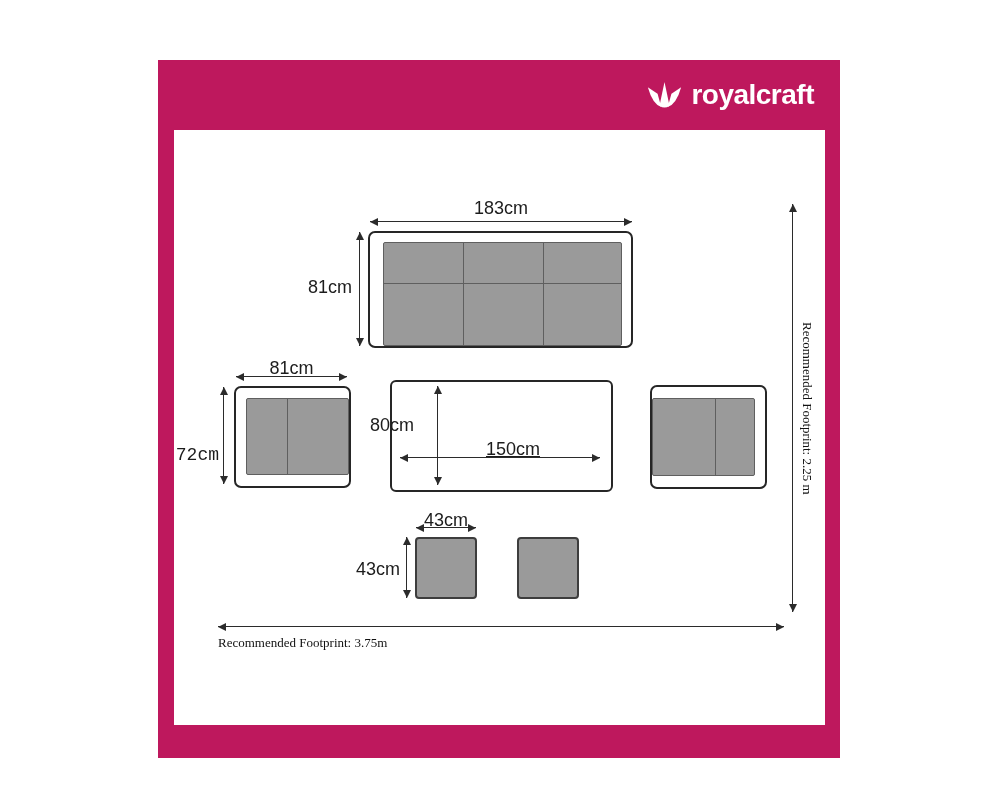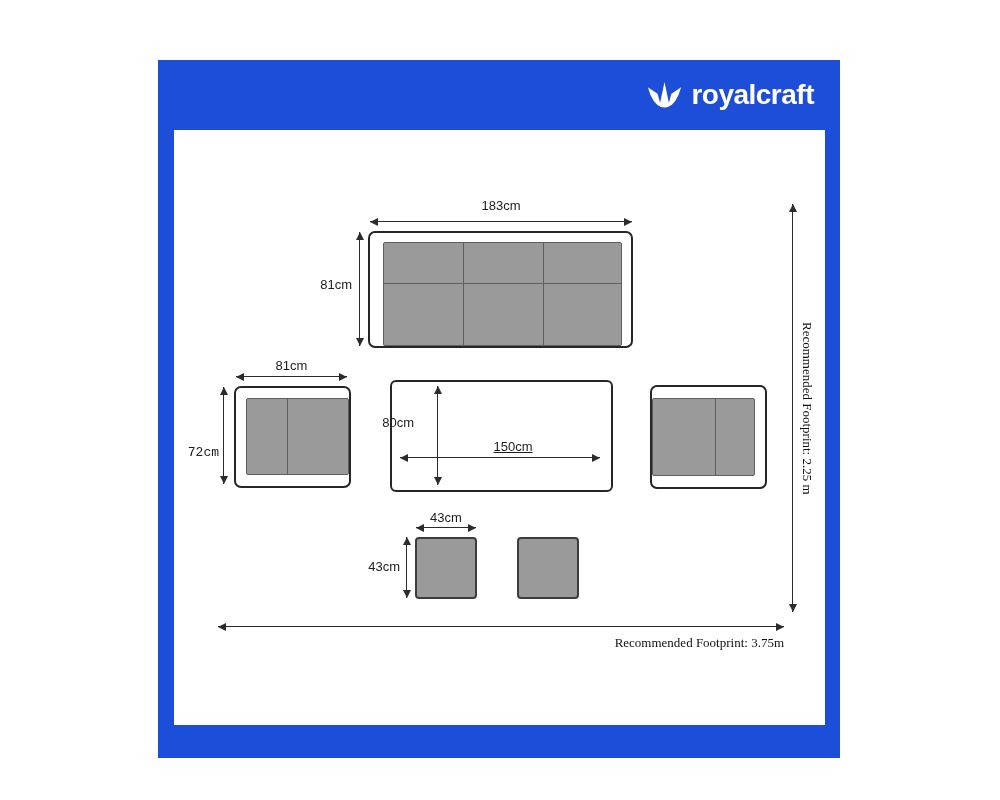--- a/index.html
+++ b/index.html
@@ -2,21 +2,21 @@
 <html><head>
 <meta charset="utf-8">
 <style>
   * { margin:0; padding:0; box-sizing:border-box; }
   html,body { width:1000px; height:800px; background:#ffffff; overflow:hidden;
               font-family:"Liberation Sans", sans-serif; }
   .page { position:relative; width:1000px; height:800px; background:#ffffff; }
 
   
   .frame { position:absolute; left:158px; top:60px; width:682px; height:698px;
-           background:#1d4ed8; }
+           background:#be185d; }
   .logo { position:absolute; top:16px; right:26px; height:38px;
           display:flex; align-items:center; gap:8px; }
   .logo svg { display:block; }
   .logo-text { color:#ffffff; font-size:28px; font-weight:bold;
                letter-spacing:-0.5px; line-height:1; }
 
   
   .panel { position:absolute; left:16px; top:70px; width:651px; height:595px;
            background:#ffffff; }
 
@@ -36,21 +36,21 @@
   .arrow-h::before { left:0; border-right:8px solid #2b2b2b; }
   .arrow-h::after  { right:0; border-left:8px solid #2b2b2b; }
 
   .arrow-v { position:absolute; width:1px; background:#2b2b2b; }
   .arrow-v::before, .arrow-v::after { content:""; position:absolute; left:-3.5px;
       width:0; height:0; border-left:4px solid transparent; border-right:4px solid transparent; }
   .arrow-v::before { top:0; border-bottom:8px solid #2b2b2b; }
   .arrow-v::after  { bottom:0; border-top:8px solid #2b2b2b; }
 
   
-  .dim { position:absolute; font-size:13px; color:#1c1c1c; line-height:1; }
+  .dim { position:absolute; font-size:18px; color:#1c1c1c; line-height:1; }
   .dim.center { text-align:center; }
   .dim.right  { text-align:right; }
 
   
   .fp { position:absolute; font-family:"Liberation Serif", serif; font-size:13px;
         color:#111111; line-height:1; }
   .fp-vertical { writing-mode:vertical-rl; display:flex; align-items:center;
                  justify-content:center; }
 </style>
 </head>
@@ -113,20 +113,20 @@
       <div class="dim center" style="left:242px; top:381px; width:60px;">43cm</div>
       <div class="arrow-h" style="left:242px; top:397px; width:60px;"></div>
 
       <div class="dim right" style="left:166px; top:430px; width:60px;">43cm</div>
       <div class="arrow-v" style="left:232px; top:407px; height:61px;"></div>
 
       <div class="stool" style="left:241px; top:407px;"></div>
       <div class="stool" style="left:343px; top:407px;"></div>
 
       <div class="arrow-h" style="left:44px; top:496px; width:566px;"></div>
-      <div class="fp" style="left:44px; top:506px; width:566px; text-align:right;">Recommended Footprint: 3.75m</div>
+      <div class="fp" style="left:44px; top:506px; width:566px; text-align:left;">Recommended Footprint: 3.75m</div>
 
       <div class="arrow-v" style="left:618px; top:74px; height:408px;"></div>
       <div class="fp fp-vertical" style="left:624px; top:74px; width:18px; height:408px;">Recommended Footprint: 2.25 m</div>
 
     </div>
   </div>
 </div>
 
 </body></html>

